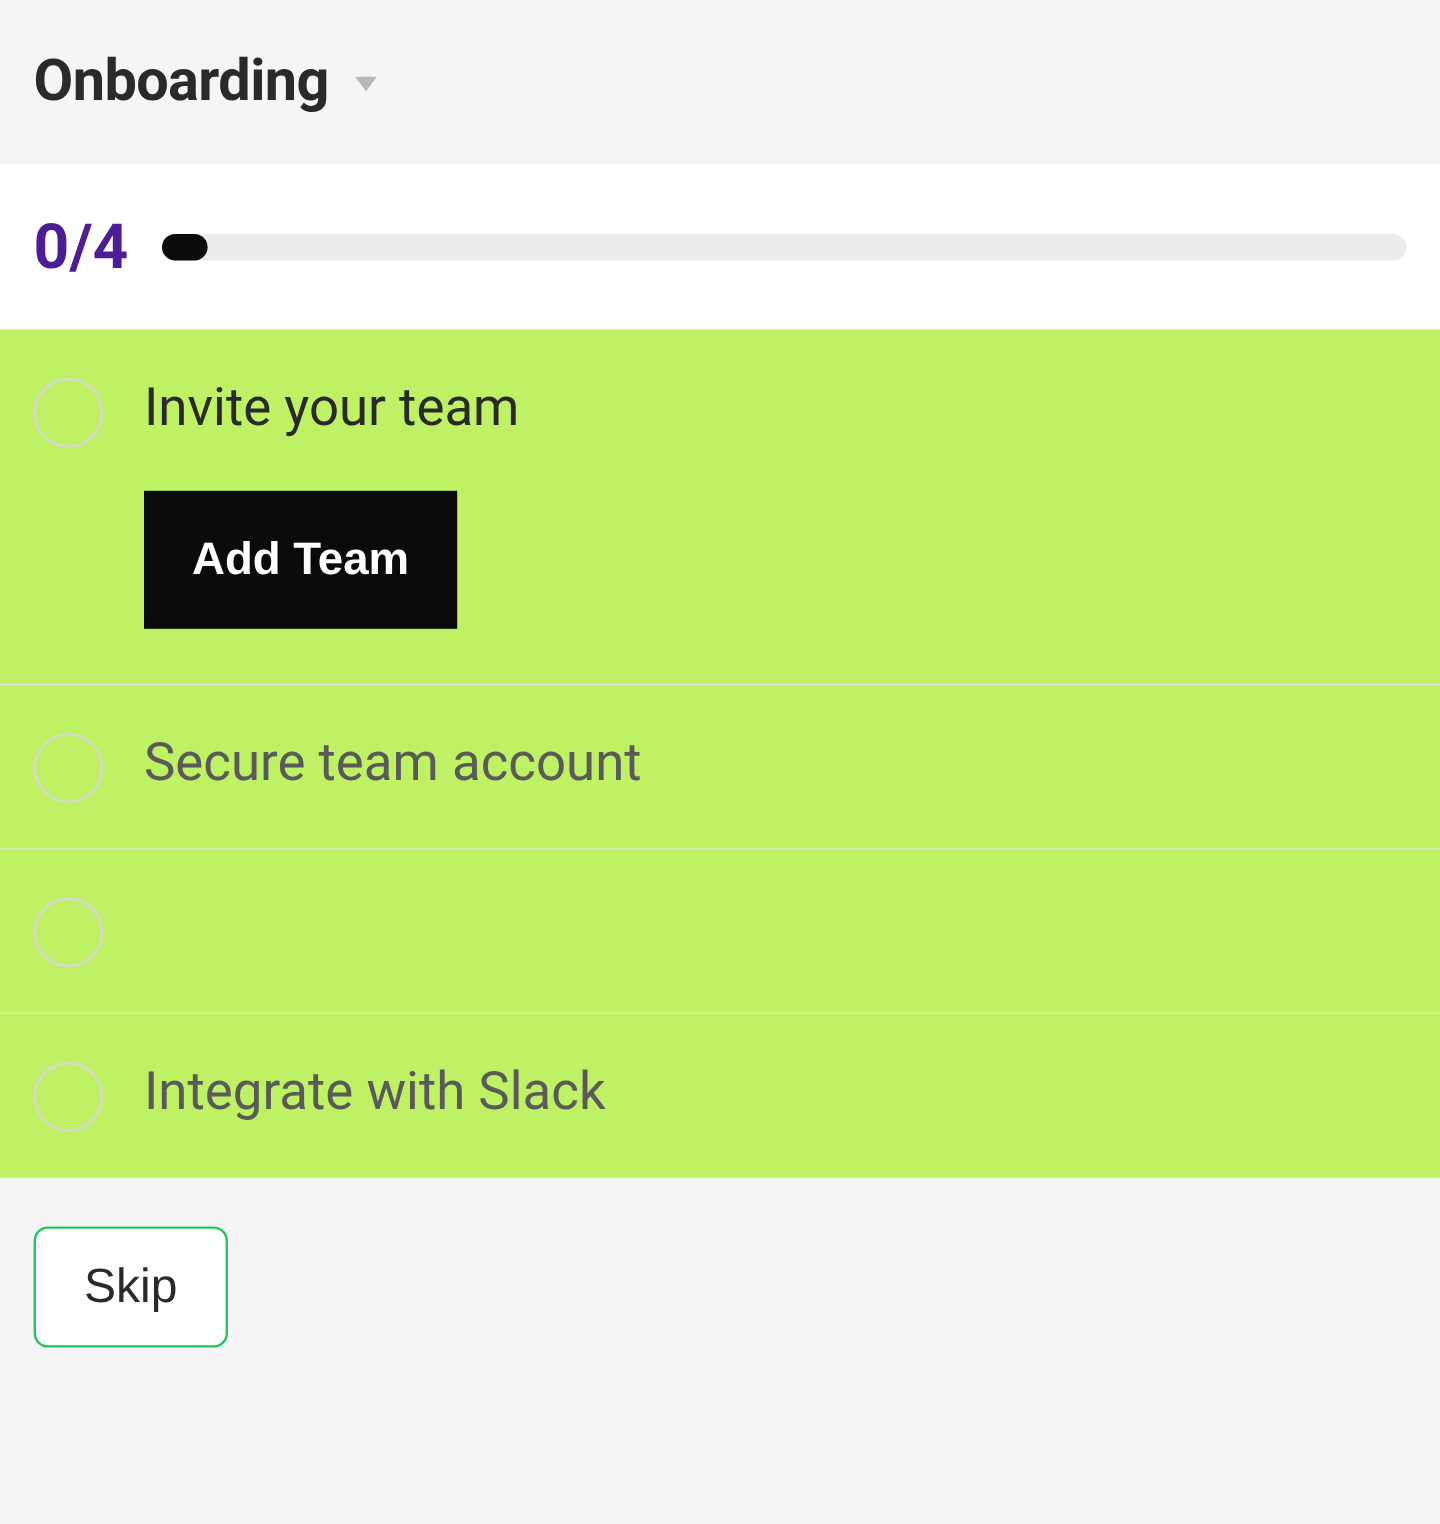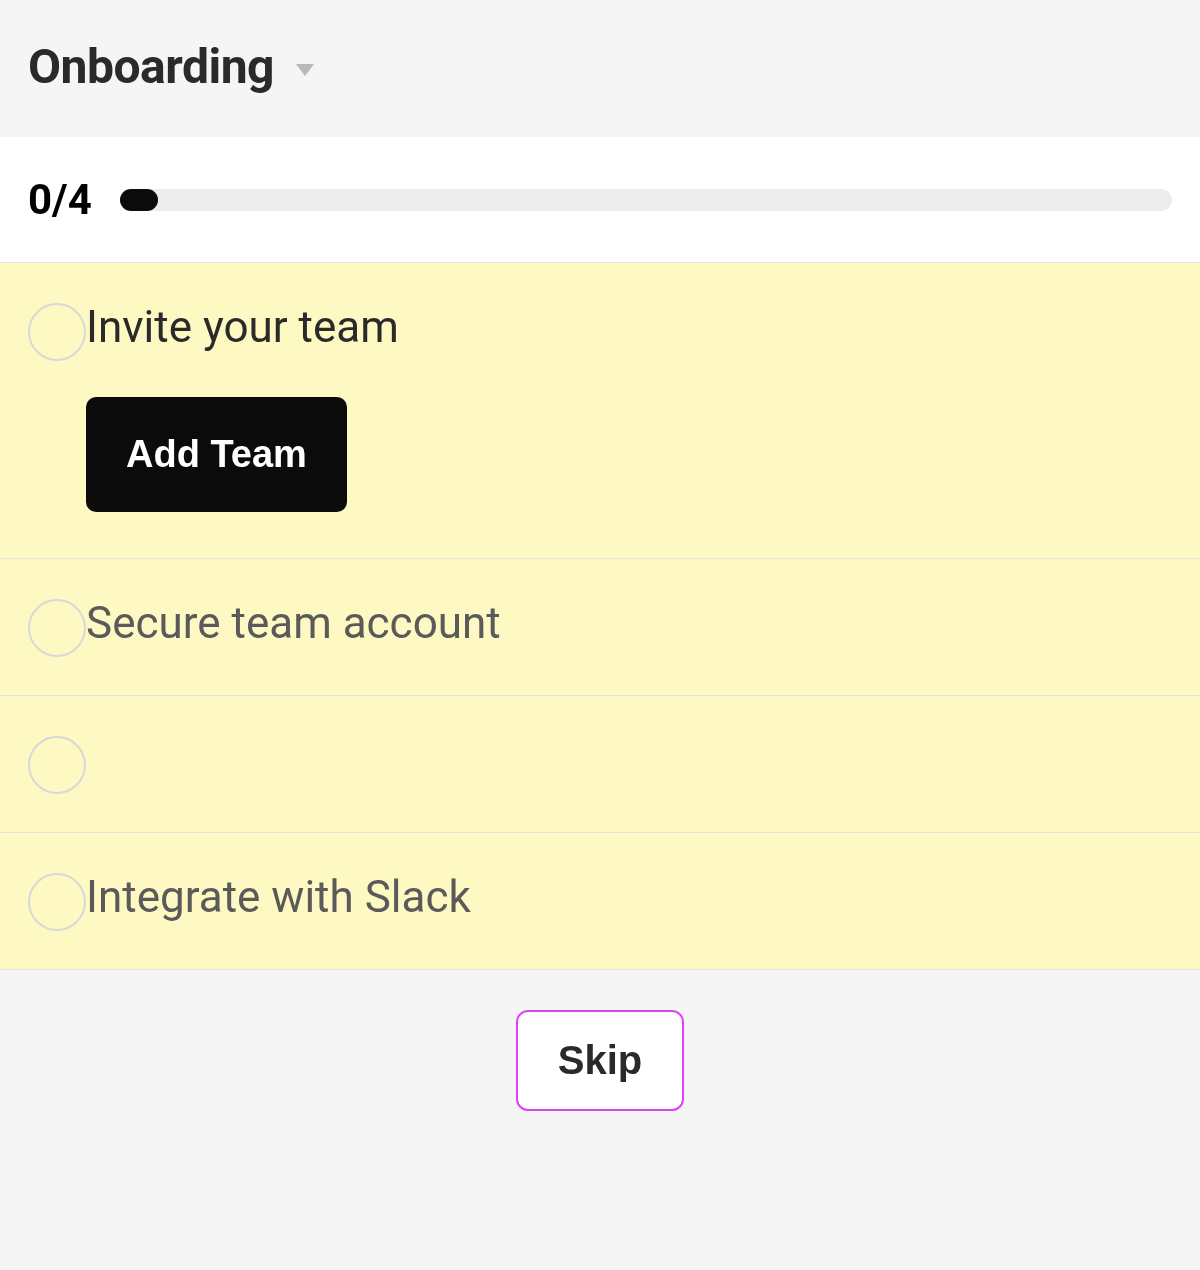--- a/index.html
+++ b/index.html
@@ -1,19 +1,18 @@
 <!DOCTYPE html>
 <html><head>
   <meta charset="utf-8">
   <style>
     * {
       margin: 0;
       padding: 0;
       box-sizing: border-box;
-      text-align: center;
     }
     body {
       font-family: -apple-system, BlinkMacSystemFont, "Segoe UI", Roboto, Helvetica, Arial, sans-serif;
       background: #f5f5f5;
       width: 1200px;
       height: 1270px;
     }
     .header {
       background: #f5f5f5;
       padding: 38px 28px 42px 28px;
@@ -37,46 +36,47 @@
     }
     .progress-section {
       background: #ffffff;
       padding: 38px 28px;
       display: flex;
       align-items: center;
       gap: 28px;
       border-bottom: 1px solid #e3e3e3;
     }
     .progress-label {
-      font-size: 42px;
+      font-size: 52px;
       font-weight: 700;
-      color: #000000;
+      color: #4c1d95;
     }
     .progress-track {
       flex: 1;
       height: 22px;
       background: #ececec;
       border-radius: 20px;
       position: relative;
     }
     .progress-thumb {
       position: absolute;
       left: 0;
       top: 0;
       width: 38px;
       height: 22px;
       background: #0b0b0b;
       border-radius: 20px;
     }
     .task-item {
-      background: #fef9c3;
+      background: #bef264;
       border-bottom: 1px solid #e3e3e3;
       padding: 38px 28px;
       display: flex;
       align-items: flex-start;
+      gap: 34px;
     }
     .task-item.expanded {
       padding-bottom: 46px;
     }
     .task-check {
       width: 58px;
       height: 58px;
       border: 2px solid #d8d8d8;
       border-radius: 50%;
       flex-shrink: 0;
@@ -95,34 +95,34 @@
     .task-item.expanded .task-title {
       color: #2a2a2a;
     }
     .task-action {
       background: #0b0b0b;
       color: #ffffff;
       font-size: 38px;
       font-weight: 600;
       padding: 36px 40px;
       border: none;
-      border-radius: 10px;
+      border-radius: 0;
       cursor: pointer;
       width: fit-content;
     }
     .footer {
       background: #f5f5f5;
       padding: 40px 28px;
     }
     .skip-button {
       background: #ffffff;
-      border: 2px solid #d946ef;
+      border: 2px solid #22c55e;
       border-radius: 12px;
       font-size: 40px;
-      font-weight: 700;
+      font-weight: 400;
       color: #2a2a2a;
       padding: 26px 40px;
       cursor: pointer;
     }
   </style>
 </head>
 <body>
 
 <div class="header">
   <span class="header-title">Onboarding</span>

